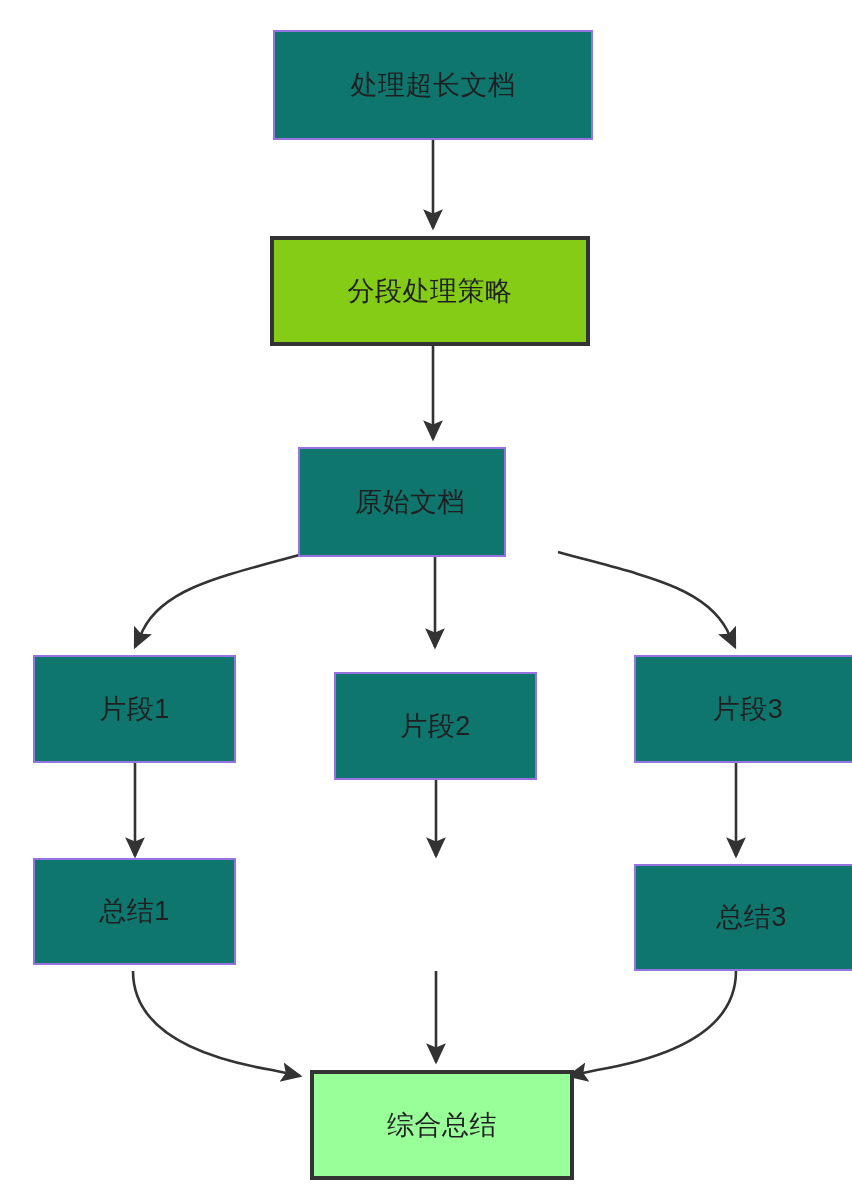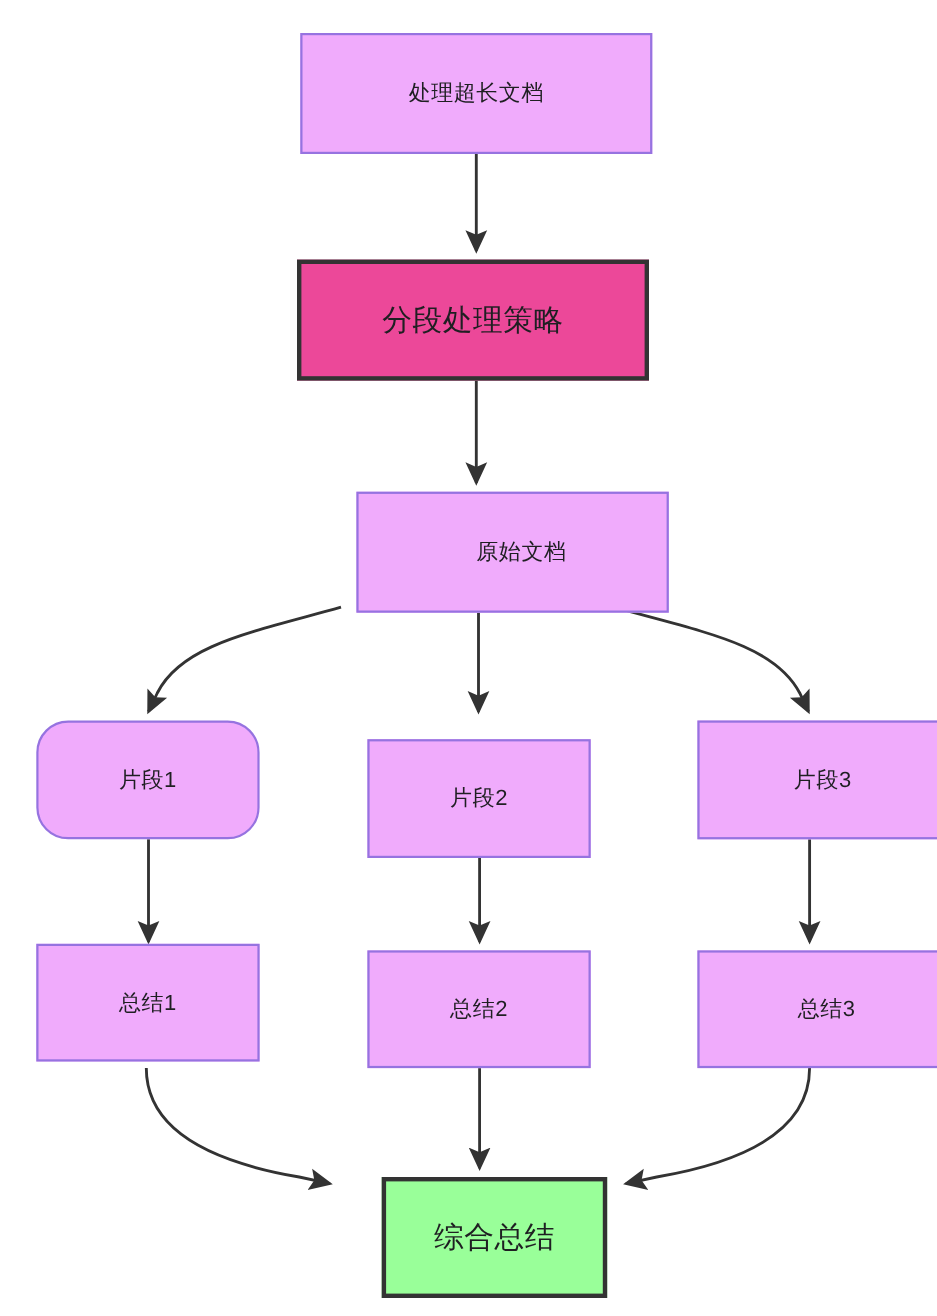--- a/index.html
+++ b/index.html
@@ -35,26 +35,26 @@
     display: flex;
     align-items: center;
     justify-content: center;
     text-align: center;
     color: #1f1f22;
     line-height: 1.2;
     letter-spacing: 0.5px;
     user-select: none;
   }
   .node-default {
-    background: #f0abfc;
+    background: #0f766e;
     border: 2px solid #9673E0;
-    font-size: 20px;
+    font-size: 27px;
   }
   .node-strategy {
-    background: #ec4899;
+    background: #84cc16;
     border: 4px solid #333333;
     font-size: 27px;
   }
   .node-final {
     background: #99FF99;
     border: 4px solid #333333;
     font-size: 27px;
   }
   .node-label {
     display: block;
@@ -97,45 +97,42 @@
   </svg>
 
   <div class="node node-default" style="left:273px; top:30px; width:320px; height:110px;">
     <span class="node-label">处理超长文档</span>
   </div>
 
   <div class="node node-strategy" style="left:270px; top:236px; width:320px; height:110px;">
     <span class="node-label">分段处理策略</span>
   </div>
 
-  <div class="node node-default" style="left:324px; top:447px; width:284px; height:110px;padding-left:16px;">
+  <div class="node node-default" style="left:298px; top:447px; width:208px; height:110px;padding-left:16px;">
     <span class="node-label">原始文档</span>
   </div>
 
-  <div class="node node-default" style="left:33px; top:655px; width:203px; height:108px;border-radius:29px;">
+  <div class="node node-default" style="left:33px; top:655px; width:203px; height:108px;">
     <span class="node-label">片段1</span>
   </div>
 
   <div class="node node-default" style="left:334px; top:672px; width:203px; height:108px;">
     <span class="node-label">片段2</span>
   </div>
 
   <div class="node node-default" style="left:634px; top:655px; width:228px; height:108px;">
     <span class="node-label">片段3</span>
   </div>
 
   <div class="node node-default" style="left:33px; top:858px; width:203px; height:107px;">
     <span class="node-label">总结1</span>
   </div>
 
-  <div class="node node-default" style="left:334px; top:864px; width:203px; height:107px;">
-    <span class="node-label">总结2</span>
-  </div>
 
   <div class="node node-default" style="left:634px; top:864px; width:235px; height:107px;">
     <span class="node-label">总结3</span>
   </div>
 
-  <div class="node node-final" style="left:310px; top:1070px; width:205px; height:110px;margin-left:37px;">
+  <div class="node node-final" style="left:310px; top:1070px; width:264px; height:110px;">
     <span class="node-label">综合总结</span>
   </div>
 
 </div>
 
 </body></html>

